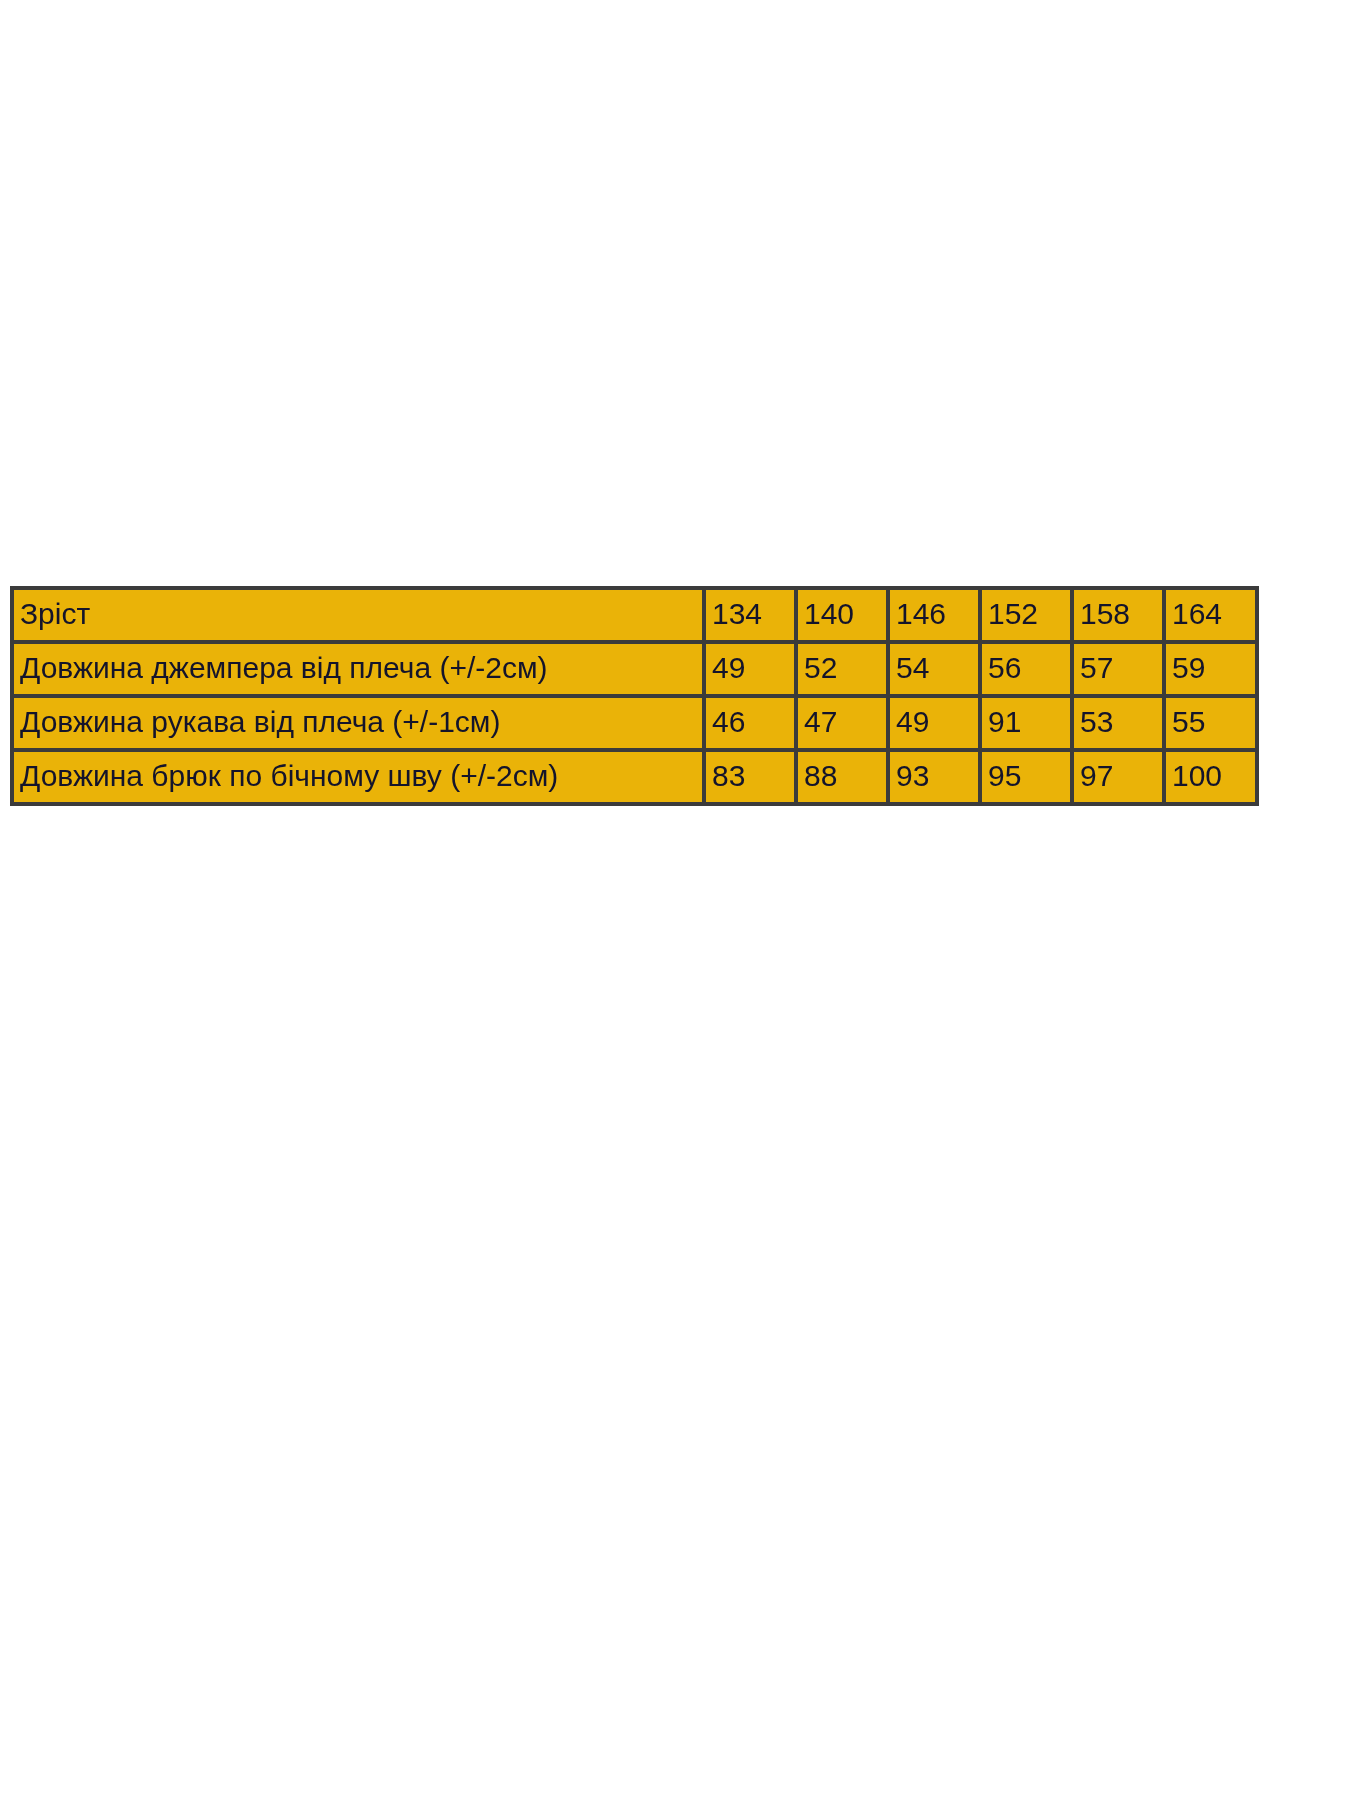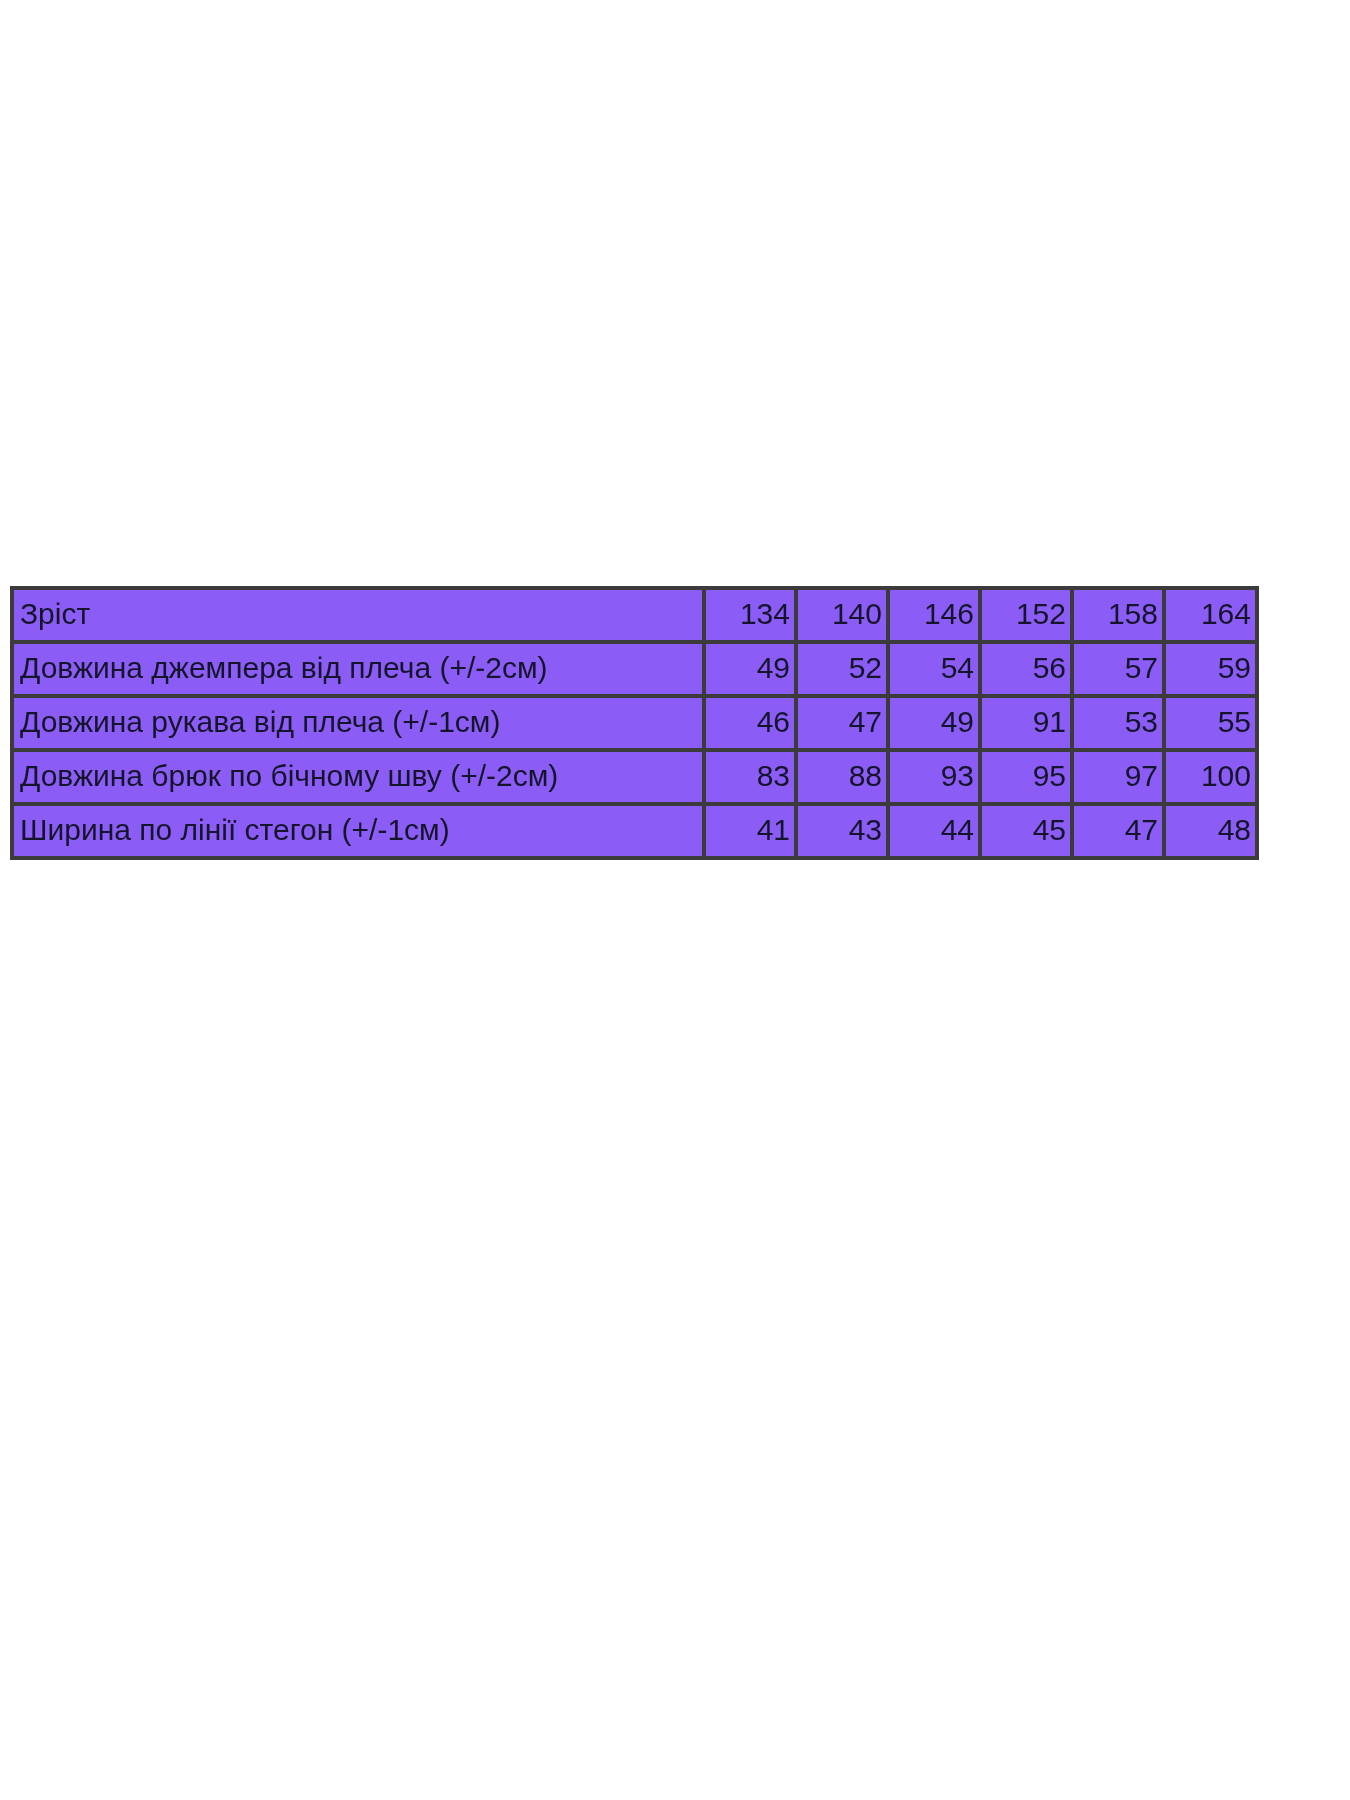--- a/index.html
+++ b/index.html
@@ -37,30 +37,30 @@
   }
   table.size-table td {
     border: 2px solid #3b3b3b;
     font-size: 30px;
     line-height: 1.0;
     padding: 9px 4px 11px 6px;
     vertical-align: middle;
     white-space: nowrap;
     overflow: visible;
     color: #14142b;
-    background: #8b5cf6;
+    background: #eab308;
   }
   td.label-cell {
     width: 678px;
     text-align: left;
     letter-spacing: 0px;
   }
   td.val-cell {
     width: 78px;
-    text-align: right;
+    text-align: left;
     padding-left: 8px;
   }
   td.val-cell.wide {
     width: 79px;
   }
 </style>
 </head>
 <body>
 
 <div class="sheet">
@@ -96,25 +96,16 @@
         </tr>
         <tr>
           <td class="label-cell">Довжина брюк по бічному шву (+/-2см)</td>
           <td class="val-cell">83</td>
           <td class="val-cell">88</td>
           <td class="val-cell">93</td>
           <td class="val-cell">95</td>
           <td class="val-cell">97</td>
           <td class="val-cell wide">100</td>
         </tr>
-        <tr>
-          <td class="label-cell">Ширина по лінії стегон (+/-1см)</td>
-          <td class="val-cell">41</td>
-          <td class="val-cell">43</td>
-          <td class="val-cell">44</td>
-          <td class="val-cell">45</td>
-          <td class="val-cell">47</td>
-          <td class="val-cell wide">48</td>
-        </tr>
       </tbody>
     </table>
   </div>
 </div>
 
 </body></html>

